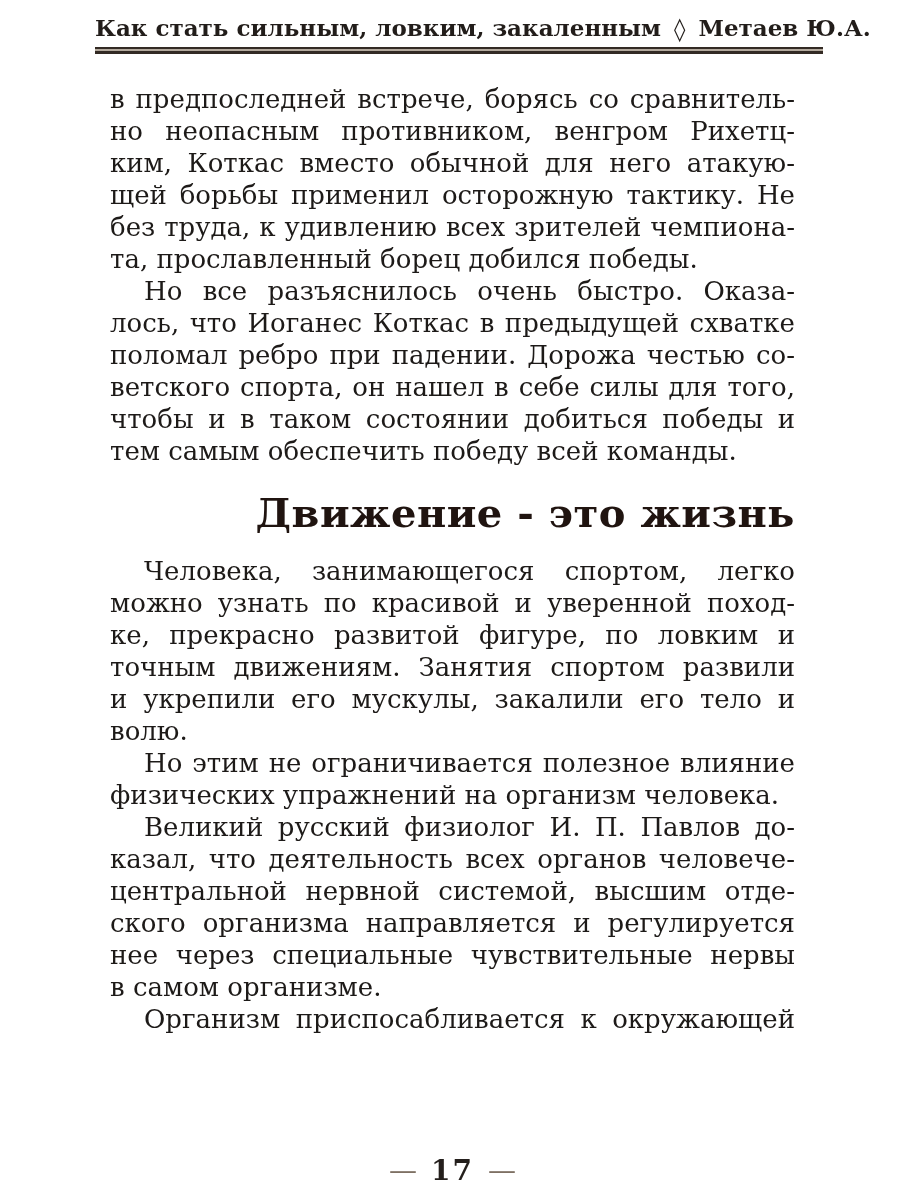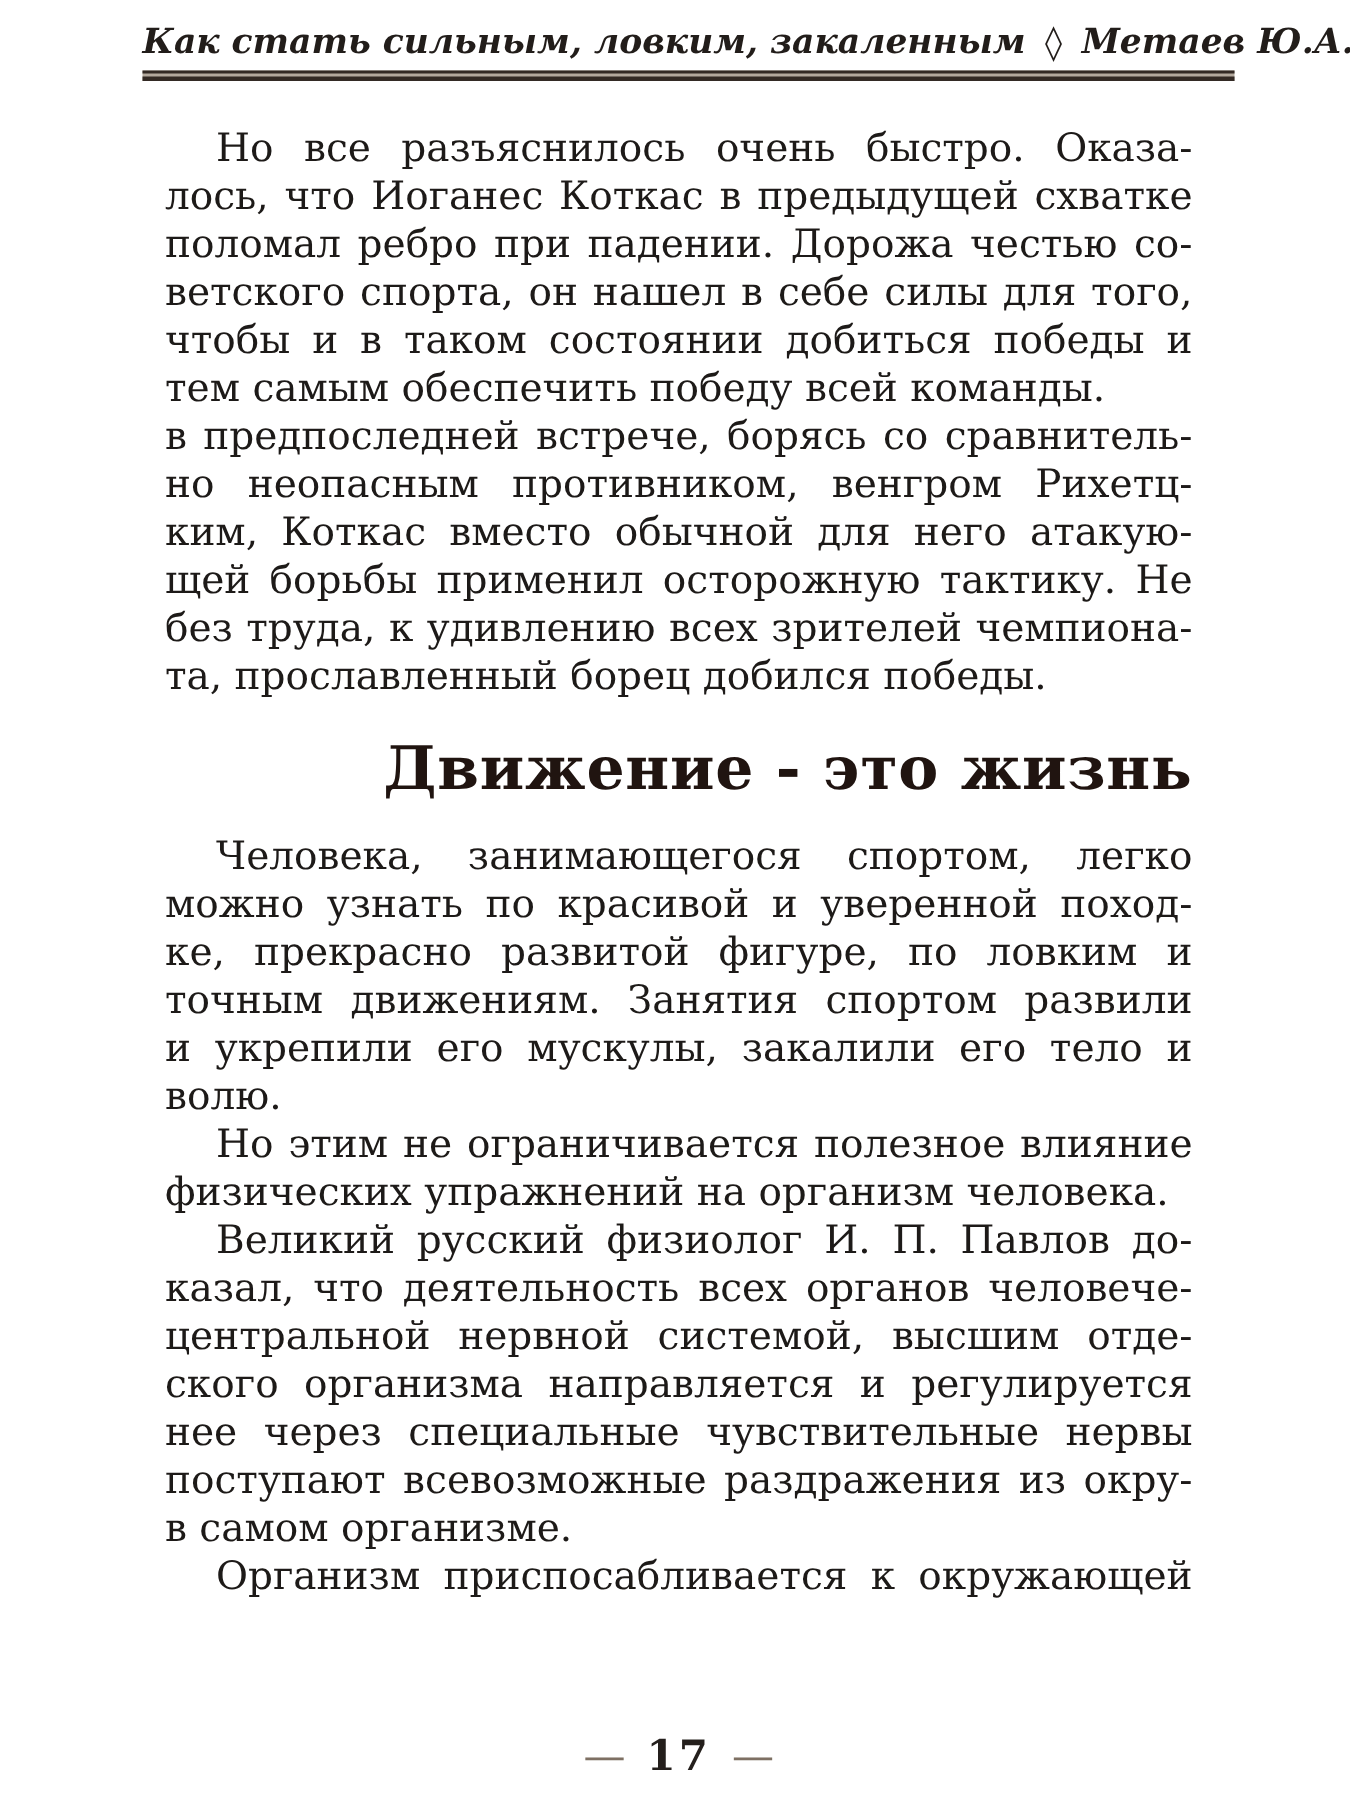--- a/index.html
+++ b/index.html
@@ -25,21 +25,20 @@
     margin: 14px 77px 0 95px; 
   }
   .header-title {
     text-align: center;
     font-weight: bold;
     font-size: 23px;
     line-height: 28px;
     color: #221d1a;
     padding-bottom: 5px;
     white-space: nowrap;
-    font-style: italic;
   }
   .header-title .sep {
     display: inline-block;
     margin: 0 13px;
     font-weight: normal;
     transform: translateY(1px);
   }
   .header-rule {
     height: 2px;
     background: #b3a99d;
@@ -105,56 +104,55 @@
 
   <div class="header-wrap">
     <div class="header-title">
       <span>Как стать сильным, ловким, закаленным</span><span class="sep">◊</span><span>Метаев Ю.А.</span>
     </div>
     <div class="header-rule"></div>
   </div>
 
   <div class="content">
 
-  <div class="para indent">
+  <div class="para">
+        <div class="tline">в предпоследней встрече, борясь со сравнитель-</div>
+        <div class="tline">но неопасным противником, венгром Рихетц-</div>
+        <div class="tline">ким, Коткас вместо обычной для него атакую-</div>
+        <div class="tline">щей борьбы применил осторожную тактику. Не</div>
+        <div class="tline">без труда, к удивлению всех зрителей чемпиона-</div>
+        <div class="tline lastline">та, прославленный борец добился победы.</div>
+      </div>
+      <div class="para indent">
         <div class="tline">Но все разъяснилось очень быстро. Оказа-</div>
         <div class="tline">лось, что Иоганес Коткас в предыдущей схватке</div>
         <div class="tline">поломал ребро при падении. Дорожа честью со-</div>
         <div class="tline">ветского спорта, он нашел в себе силы для того,</div>
         <div class="tline">чтобы и в таком состоянии добиться победы и</div>
         <div class="tline lastline">тем самым обеспечить победу всей команды.</div>
-      </div>
-      <div class="para">
-        <div class="tline">в предпоследней встрече, борясь со сравнитель-</div>
-        <div class="tline">но неопасным противником, венгром Рихетц-</div>
-        <div class="tline">ким, Коткас вместо обычной для него атакую-</div>
-        <div class="tline">щей борьбы применил осторожную тактику. Не</div>
-        <div class="tline">без труда, к удивлению всех зрителей чемпиона-</div>
-        <div class="tline lastline">та, прославленный борец добился победы.</div>
       </div>
       <div class="section-heading">Движение - это жизнь</div>
       <div class="para indent">
         <div class="tline">Человека, занимающегося спортом, легко</div>
         <div class="tline">можно узнать по красивой и уверенной поход-</div>
         <div class="tline">ке, прекрасно развитой фигуре, по ловким и</div>
         <div class="tline">точным движениям. Занятия спортом развили</div>
         <div class="tline">и укрепили его мускулы, закалили его тело и</div>
         <div class="tline lastline">волю.</div>
       </div>
       <div class="para indent">
         <div class="tline">Но этим не ограничивается полезное влияние</div>
         <div class="tline lastline">физических упражнений на организм человека.</div>
       </div>
       <div class="para indent">
         <div class="tline">Великий русский физиолог И. П. Павлов до-</div>
         <div class="tline">казал, что деятельность всех органов человече-</div>
         <div class="tline">центральной нервной системой, высшим отде-</div>
         <div class="tline">ского организма направляется и регулируется</div>
         <div class="tline">нее через специальные чувствительные нервы</div>
-        <div class="tline">поступают всевозможные раздражения из окру-</div>
         <div class="tline lastline">в самом организме.</div>
       </div>
       <div class="para indent">
         <div class="tline">Организм приспосабливается к окружающей</div>
       </div>
     </div>
 
   <div class="folio">
     <span class="dash">—</span><span class="num">17</span><span class="dash">—</span>
   </div>

